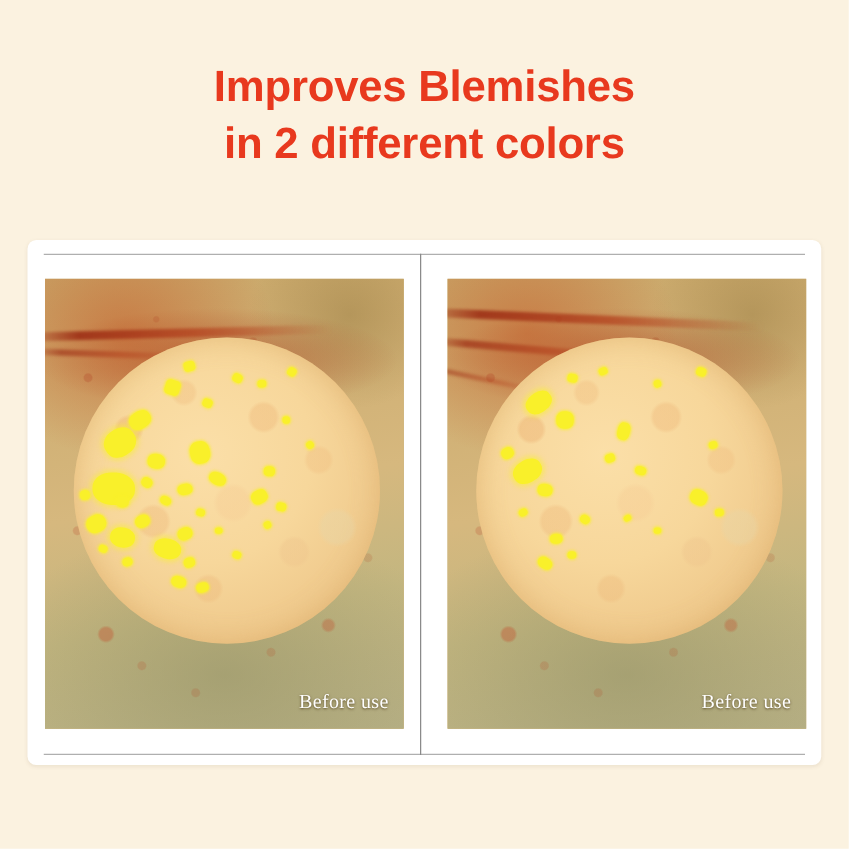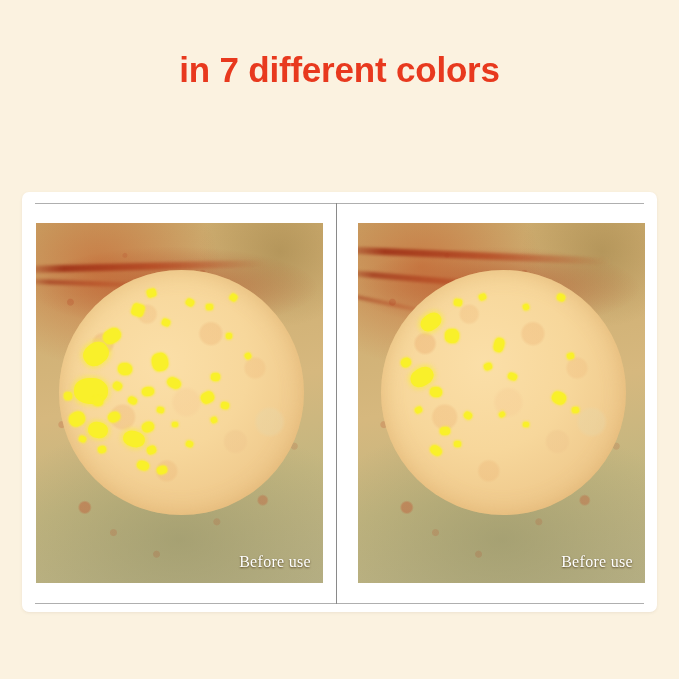--- a/index.html
+++ b/index.html
@@ -147,21 +147,22 @@
     font-size: 16px;
     letter-spacing: 0.3px;
     text-shadow: 0 1px 2px rgba(60,40,10,0.75);
     white-space: nowrap;
   }
 </style>
 </head>
 <body>
 
 <div class="headline">
-  <span class="headline-line">in 7 different colors</span>
+  <span class="headline-line">Improves Blemishes</span>
+  <span class="headline-line">in 2 different colors</span>
 </div>
 
 <div class="card">
 
   <div class="card-rule top"></div>
   <div class="card-rule bottom"></div>
   <div class="card-divider"></div>
 
   <div class="panel before">
     <div class="skin"></div>

